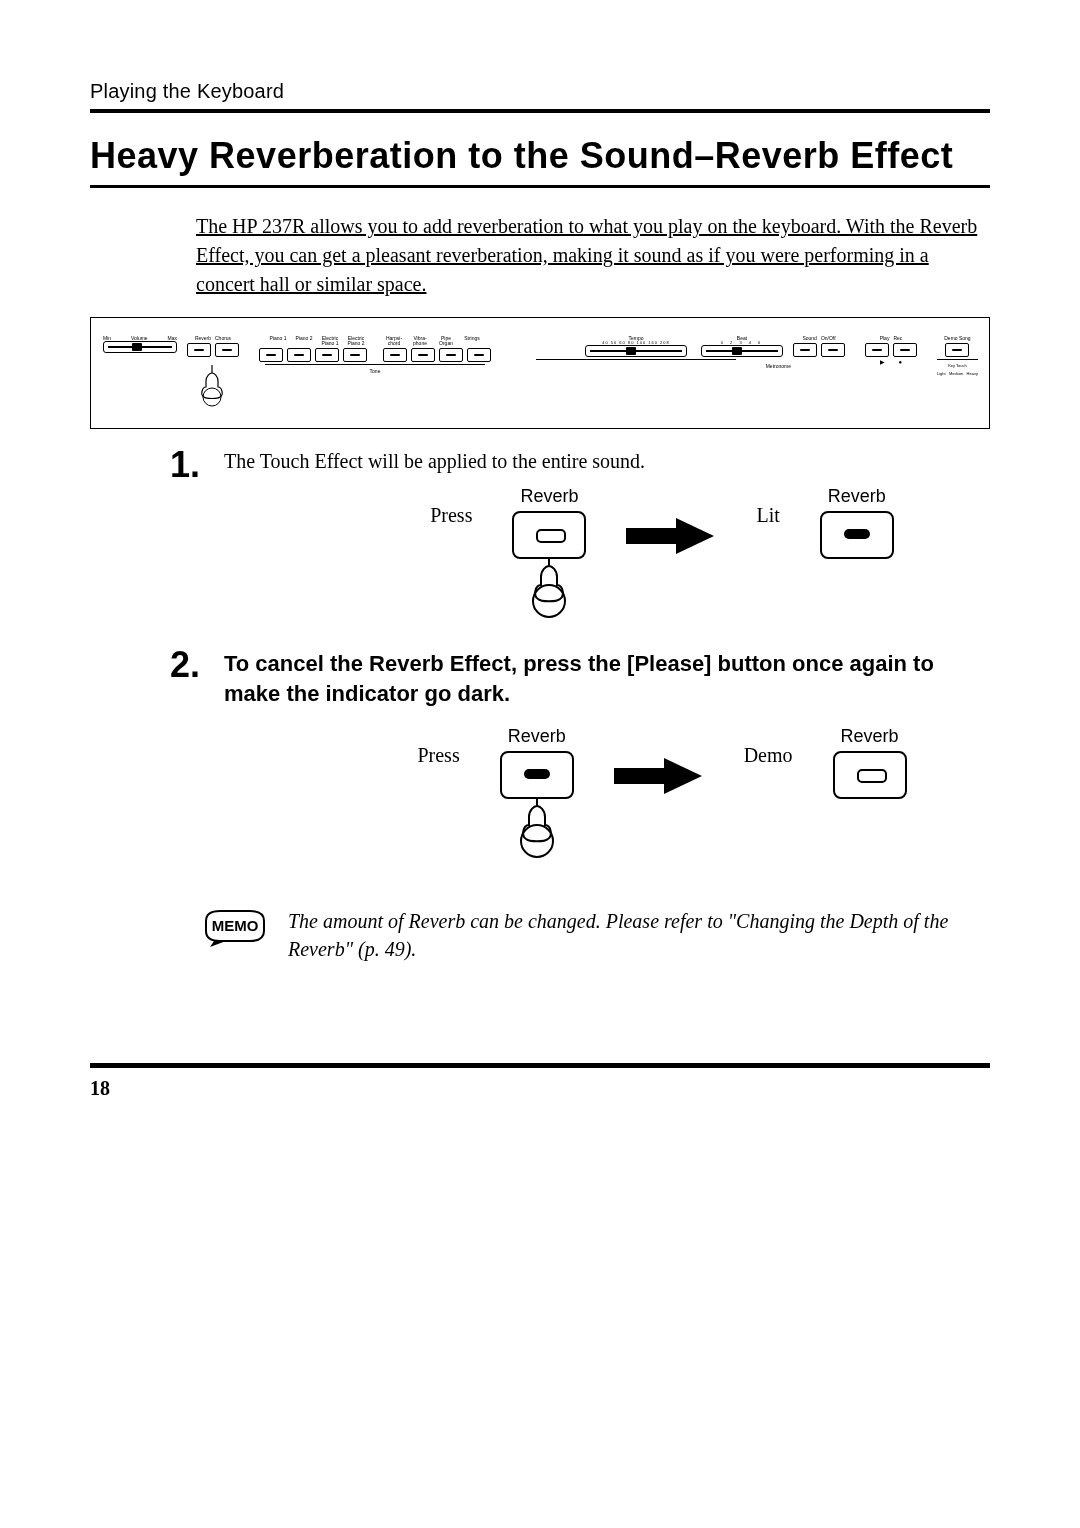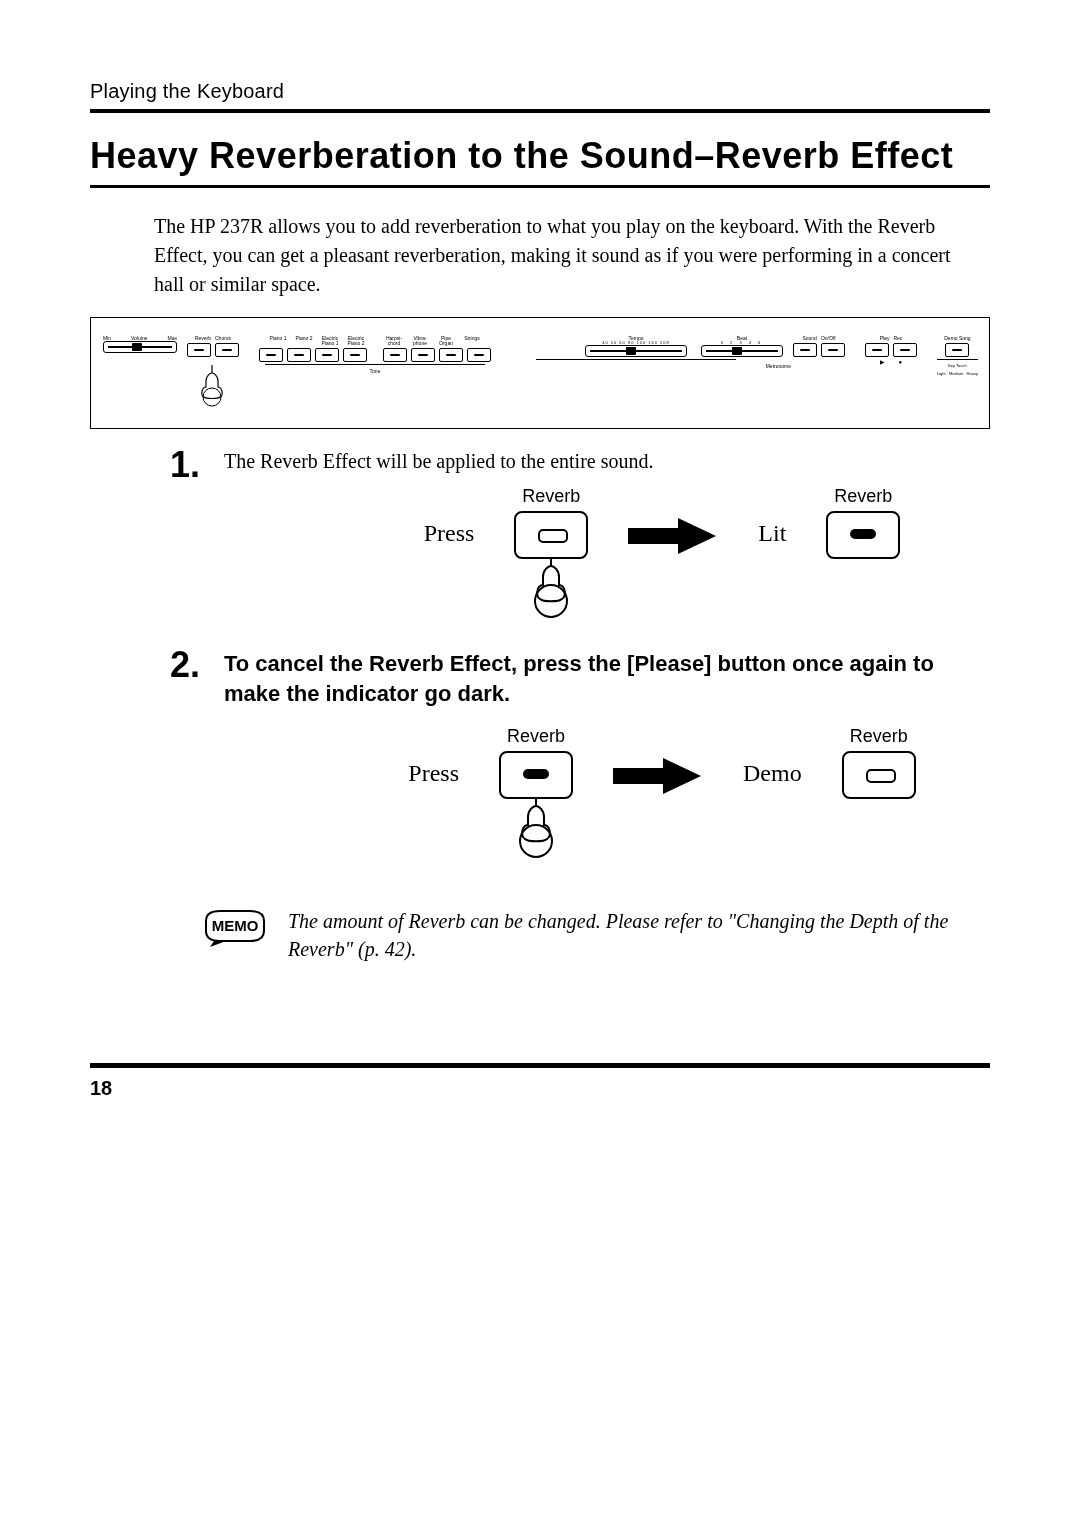--- a/index.html
+++ b/index.html
@@ -37,22 +37,23 @@
     font-size: 36px;
     letter-spacing: 0.5px;
     margin: 0 0 8px 0;
   }
   .title-rule {
     height: 3px;
     background: #000;
     margin-bottom: 24px;
   }
   .indent-block {
-    margin-left: 64px;
+    margin-left: 106px;
     margin-right: 10px;
+    text-decoration: underline;
   }
   .intro p {
     font-size: 20px;
     line-height: 1.45;
     margin: 0 0 18px 0;
   }
   .panel-box {
     border: 1px solid #000;
     height: 110px;
     margin: 16px 0 18px 0;
@@ -123,21 +124,21 @@
   .diagram {
     display:flex; align-items:flex-start; justify-content:center;
     gap: 40px;
     margin: 6px 0 16px 110px;
   }
   .btn-col { display:flex; flex-direction:column; align-items:center; }
   .caption-sm {
     font-family: "Helvetica Neue", Helvetica, Arial, sans-serif;
     font-size: 18px; margin-bottom: 4px;
   }
-  .side-label { font-size: 24px; margin-top: 34px; }
+  .side-label { font-size: 20px; margin-top: 18px; }
   .panel-btn {
     width: 70px; height: 44px;
     border: 2px solid #000; border-radius: 8px;
     background:#fff; position:relative;
   }
   .led-unlit {
     position:absolute; left:22px; top:16px; width:26px; height:10px;
     border:2px solid #000; border-radius:5px; background:#fff;
   }
   .led-lit {
@@ -162,21 +163,21 @@
     font-style: italic;
     font-size: 20px;
     line-height: 1.4;
   }
 
   .footer-rule {
     position:absolute; left:90px; right:90px; bottom: 80px; height:5px; background:#000;
   }
   .page-num {
     position:absolute; left:90px; bottom: 48px;
-    font-family: Liberation Sans, sans-serif;
+    font-family: Liberation Serif, serif;
     font-weight:700; font-size:20px;
   }
 </style>
 </head>
 <body>
 
 <div class="page">
   <div class="running-head">Playing the Keyboard</div>
   <div class="toprule"></div>
 
@@ -314,21 +315,21 @@
         <div class="under-rule"></div>
         <div class="subtext" style="font-size:4px">Key Touch</div>
         <div class="subtext" style="font-size:4px; white-space:pre">Light   Medium   Heavy</div>
       </div>
     </div>
   </div>
 
   <div class="step">
     <div class="step-num">1.</div>
     <div class="step-body">
-      <p class="step-text">The Reverb Effect will be applied to the entire sound.</p>
+      <p class="step-text">The Touch Effect will be applied to the entire sound.</p>
 
       <div class="diagram">
         <div class="side-label">Press</div>
         <div class="btn-col">
           <div class="caption-sm">Reverb</div>
           <div class="panel-btn">
               <div class="led-unlit"></div>
             </div>
           <div class="hand">
             <svg width="60" height="70" viewBox="0 0 60 70">
@@ -391,18 +392,18 @@
   </div>
 
   <div class="memo-row">
     <div class="memo-icon">
       <svg width="70" height="40" viewBox="0 0 70 40">
         <path d="M6 14 Q6 4 20 4 H50 Q64 4 64 14 V24 Q64 34 50 34 H20 Q6 34 6 24 Z" fill="#fff" stroke="#000" stroke-width="2"></path>
         <path d="M14 34 L10 40 L26 34" fill="#000"></path>
         <text x="35" y="24" text-anchor="middle" font-family="Helvetica, Arial, sans-serif" font-weight="900" font-size="15" fill="#000">MEMO</text>
       </svg>
     </div>
-    <div class="memo-text">The amount of Reverb can be changed. Please refer to "Changing the Depth of the Reverb" (p. 42).</div>
+    <div class="memo-text">The amount of Reverb can be changed. Please refer to "Changing the Depth of the Reverb" (p. 49).</div>
   </div>
 
   <div class="footer-rule"></div>
   <div class="page-num">18</div>
 </div>
 
 </body></html>

